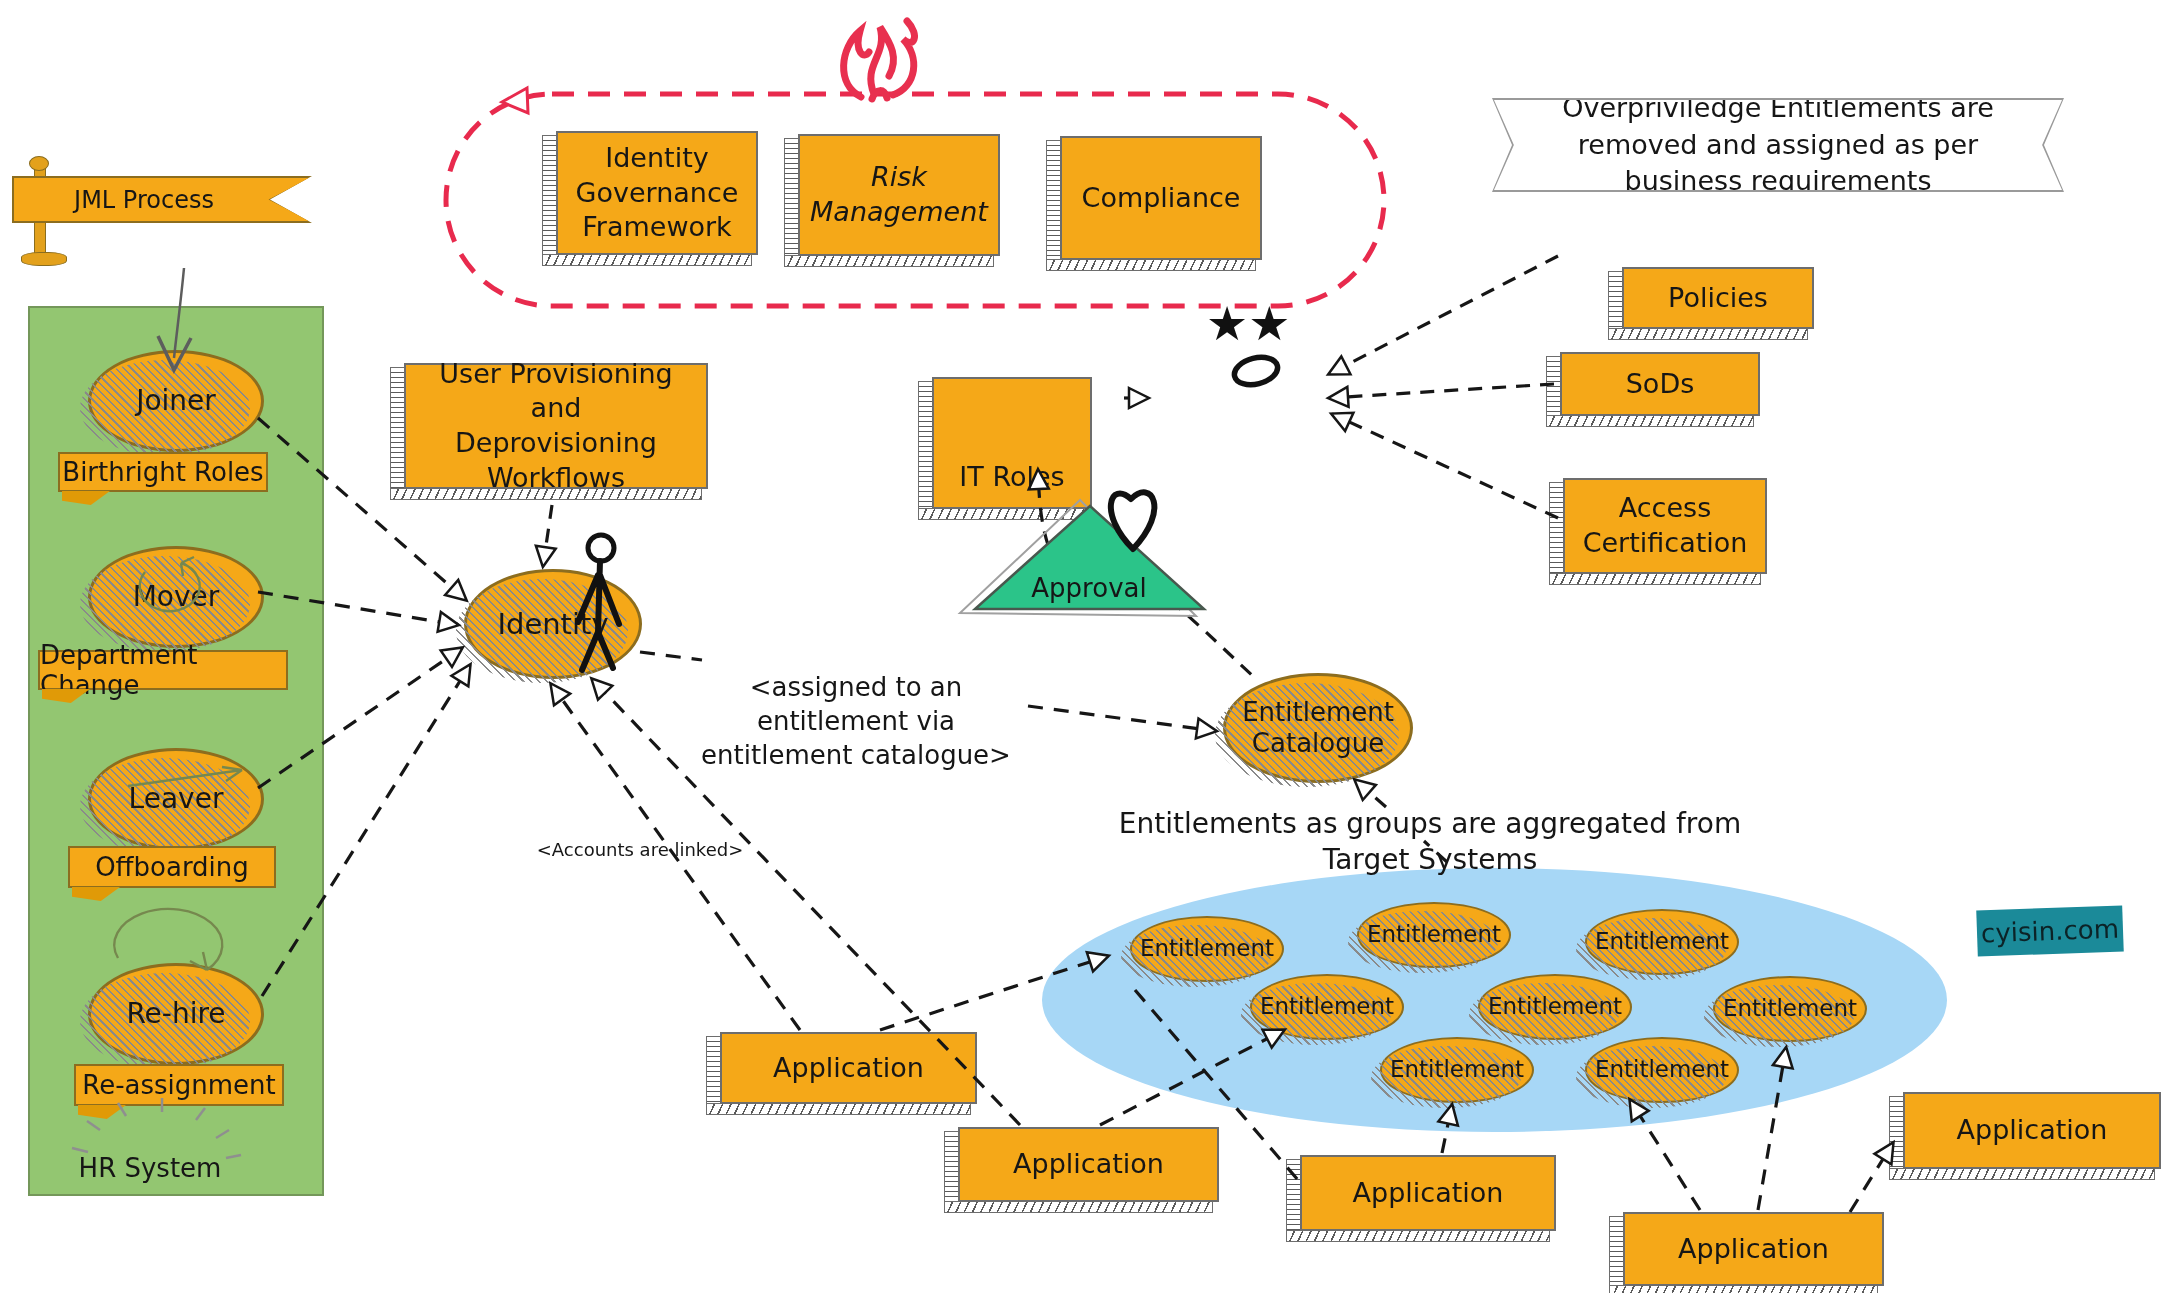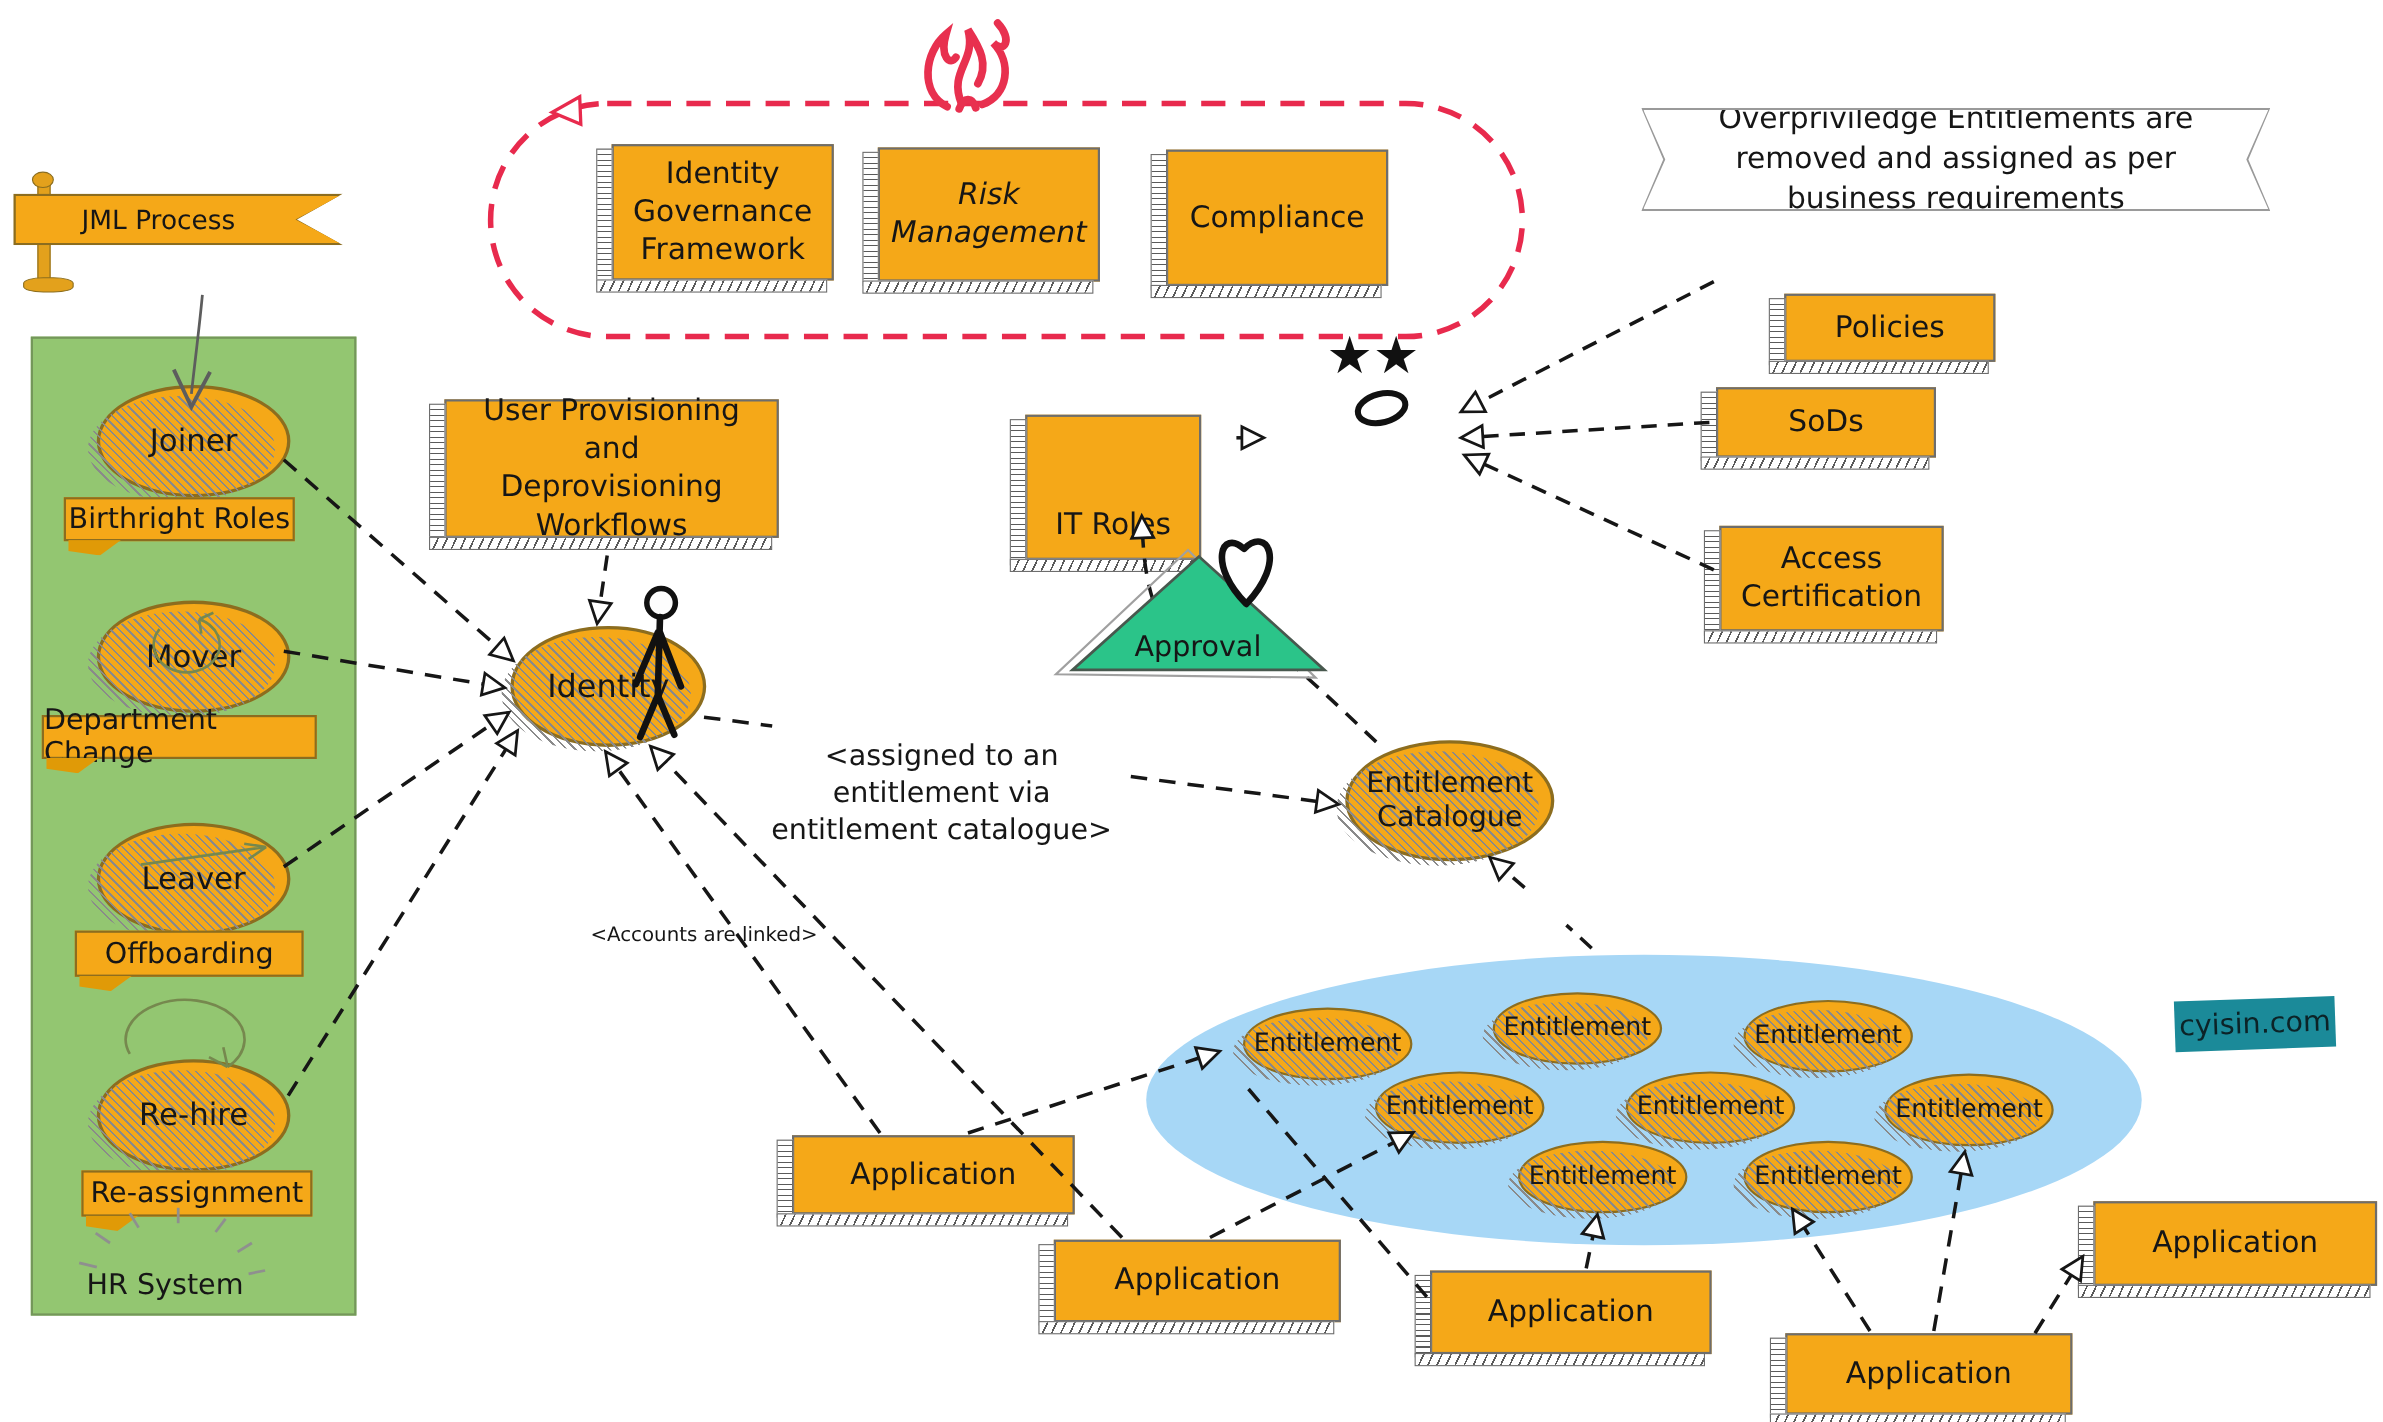--- a/index.html
+++ b/index.html
@@ -126,20 +126,21 @@
     </div>
 
   <div class="caption" style="left:1014px;top:573px;width:150px;font-size:26px;z-index:7;">Approval</div>
 
   <div class="ell" style="left:1223px;top:673px;width:184px;height:104px;font-size:26px;">
     <span style="padding:0 20px;">Entitlement Catalogue</span>
     </div>
 
   <div class="note" style="left:688px;top:671px;width:336px;font-size:26px;">&lt;assigned to an entitlement via entitlement catalogue&gt;</div>
   <div class="note" style="left:515px;top:838px;width:250px;font-size:18px;">&lt;Accounts are linked&gt;</div>
+  <div class="note" style="left:1080px;top:806px;width:700px;font-size:28px;">Entitlements as groups are aggregated from Target Systems</div>
 
   <div class="abs" style="left:1042px;top:868px;width:905px;height:264px;background:var(--cloud);border-radius:50%;z-index:1;"></div>
 
   <div class="ell small" style="left:1130px;top:916px;width:150px;height:62px;">
     <span>Entitlement</span>
     </div>
   <div class="ell small" style="left:1357px;top:902px;width:150px;height:62px;">
     <span>Entitlement</span>
     </div>
   <div class="ell small" style="left:1585px;top:909px;width:150px;height:62px;">

